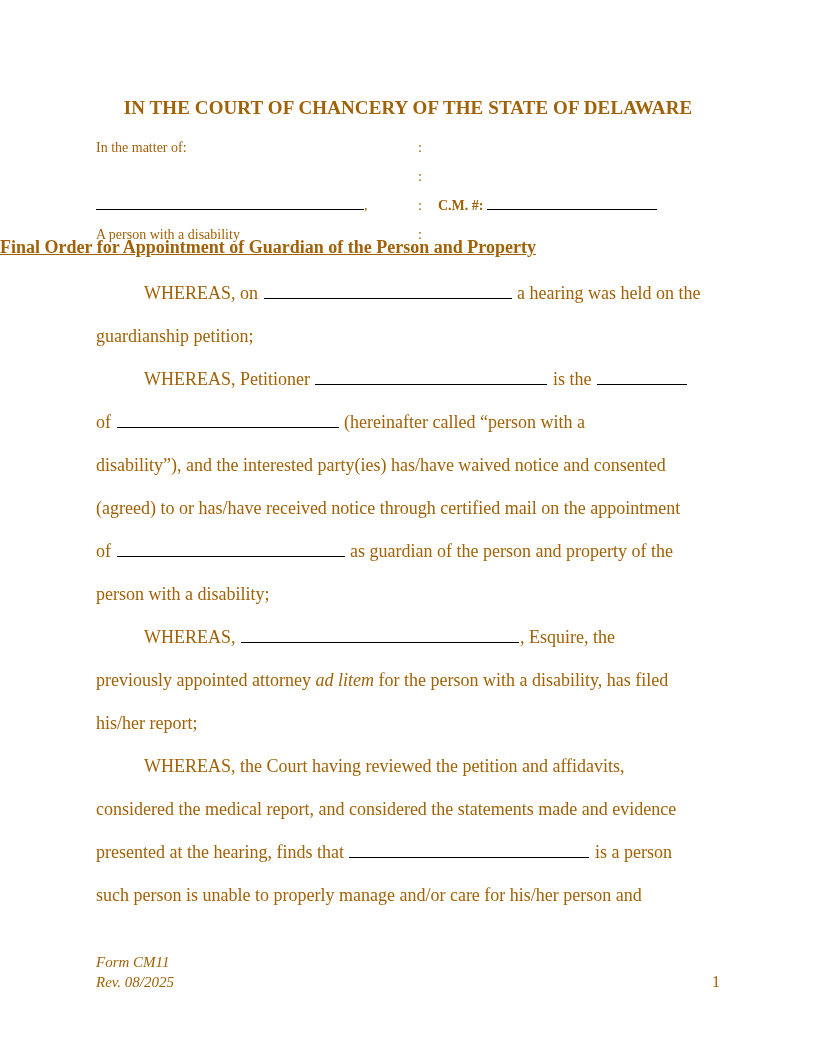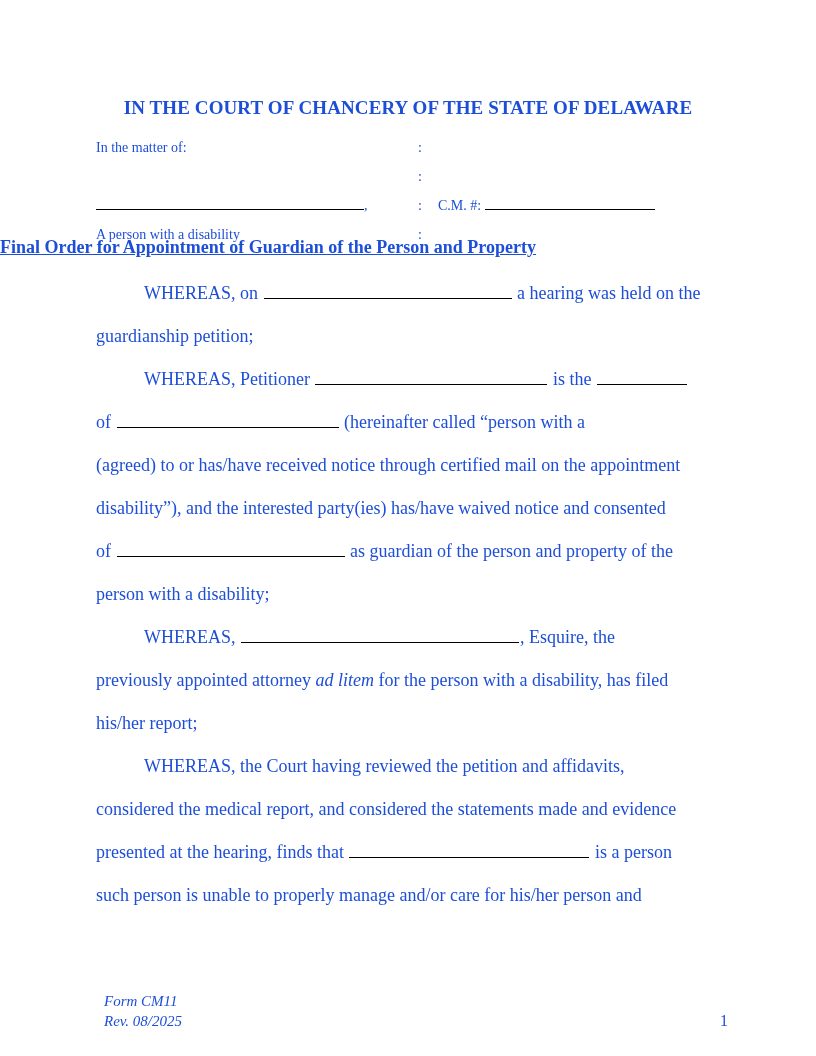--- a/index.html
+++ b/index.html
@@ -6,21 +6,21 @@
     margin: 0;
     padding: 0;
     background: #ffffff;
   }
   .page {
     position: relative;
     width: 816px;
     height: 1056px;
     background: #ffffff;
     font-family: "Liberation Serif", "DejaVu Serif", serif;
-    color: #1d4ed8;
+    color: #a16207;
     overflow: hidden;
     box-sizing: border-box;
   }
 
   
   .doc-title {
     position: absolute;
     top: 97px;
     left: 0;
     width: 816px;
@@ -52,20 +52,21 @@
   .caption-colon {
     position: absolute;
     left: 322px;
     top: 0;
   }
   .caption-right {
     position: absolute;
     left: 342px;
     top: 0;
     white-space: nowrap;
+    font-weight: bold;
   }
   .cap-blank {
     display: inline-block;
     border-bottom: 1px solid #000;
     height: 17px;
     vertical-align: baseline;
   }
   .cap-blank-name { width: 268px; }
   .cap-blank-cm   { width: 170px; }
 
@@ -112,27 +113,26 @@
   .b-rel     { width: 90px;  }
   .b-of1     { width: 222px; }
   .b-of2     { width: 228px; }
   .b-esq     { width: 278px; }
   .b-finds   { width: 240px; }
   em { font-style: italic; }
 
   
   .footer {
     position: absolute;
-    left: 104px;
+    left: 96px;
     top: 952px;
     width: 624px;
     font-size: 15px;
     font-style: italic;
     line-height: 20px;
-    margin-top: 39px;
   }
   .footer-line {
     position: relative;
     height: 20px;
   }
   .page-number {
     position: absolute;
     right: 0;
     top: 0;
     font-style: normal;
@@ -178,24 +178,24 @@
       <span>guardianship petition;</span>
     </p>
 
     <p>
       <span class="indent"></span><span>WHEREAS, Petitioner</span> <span class="blank b-pet"></span> <span>is the</span> <span class="blank b-rel"></span>
     </p>
     <p>
       <span>of</span> <span class="blank b-of1"></span> <span>(hereinafter called “person with a</span>
     </p>
     <p>
+      <span>disability”), and the interested party(ies) has/have waived notice and consented</span>
+    </p>
+    <p>
       <span>(agreed) to or has/have received notice through certified mail on the appointment</span>
-    </p>
-    <p>
-      <span>disability”), and the interested party(ies) has/have waived notice and consented</span>
     </p>
     <p>
       <span>of</span> <span class="blank b-of2"></span> <span>as guardian of the person and property of the</span>
     </p>
     <p>
       <span>person with a disability;</span>
     </p>
 
     <p>
       <span class="indent"></span><span>WHEREAS,</span> <span class="blank b-esq"></span><span>, Esquire, the</span>

